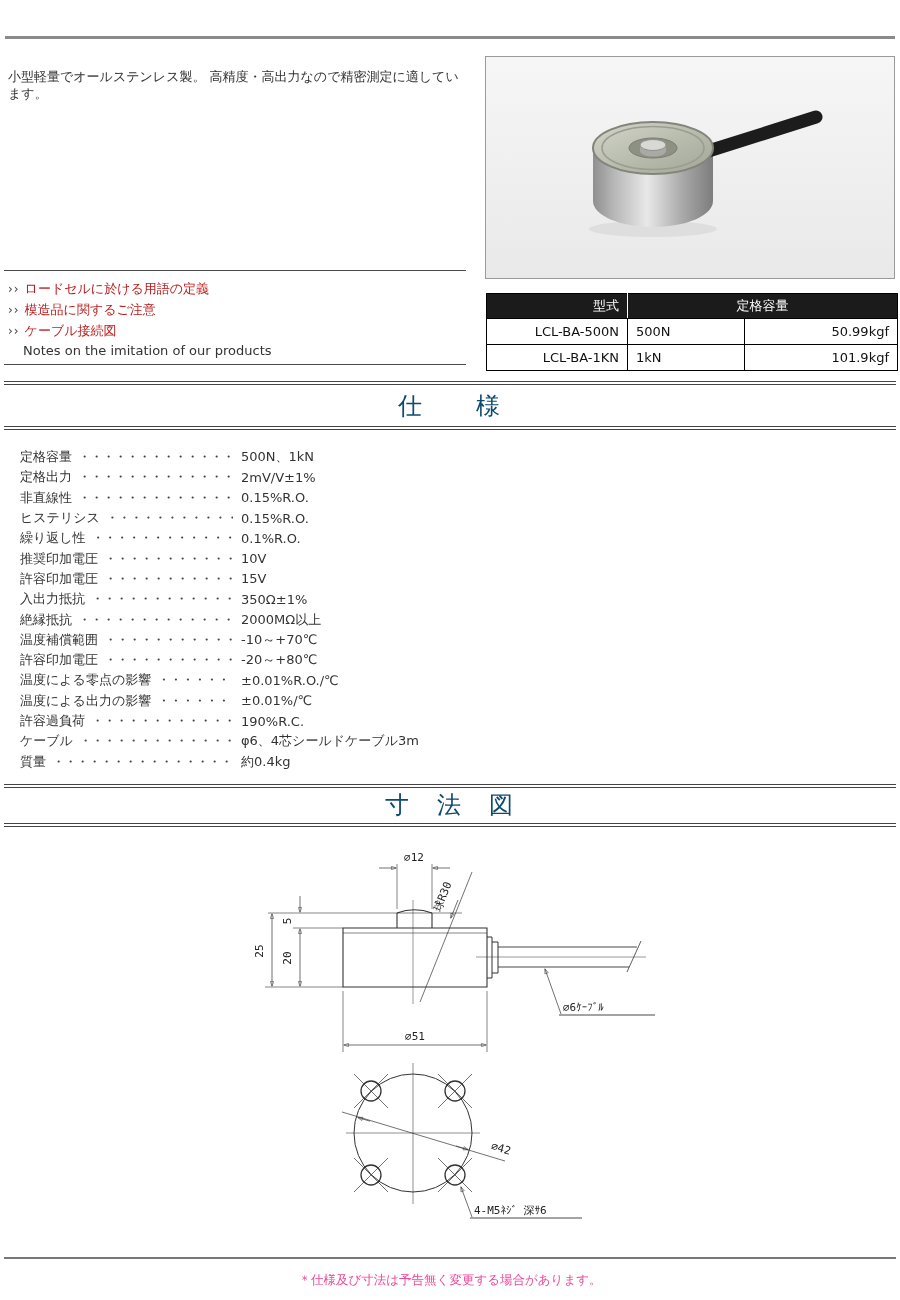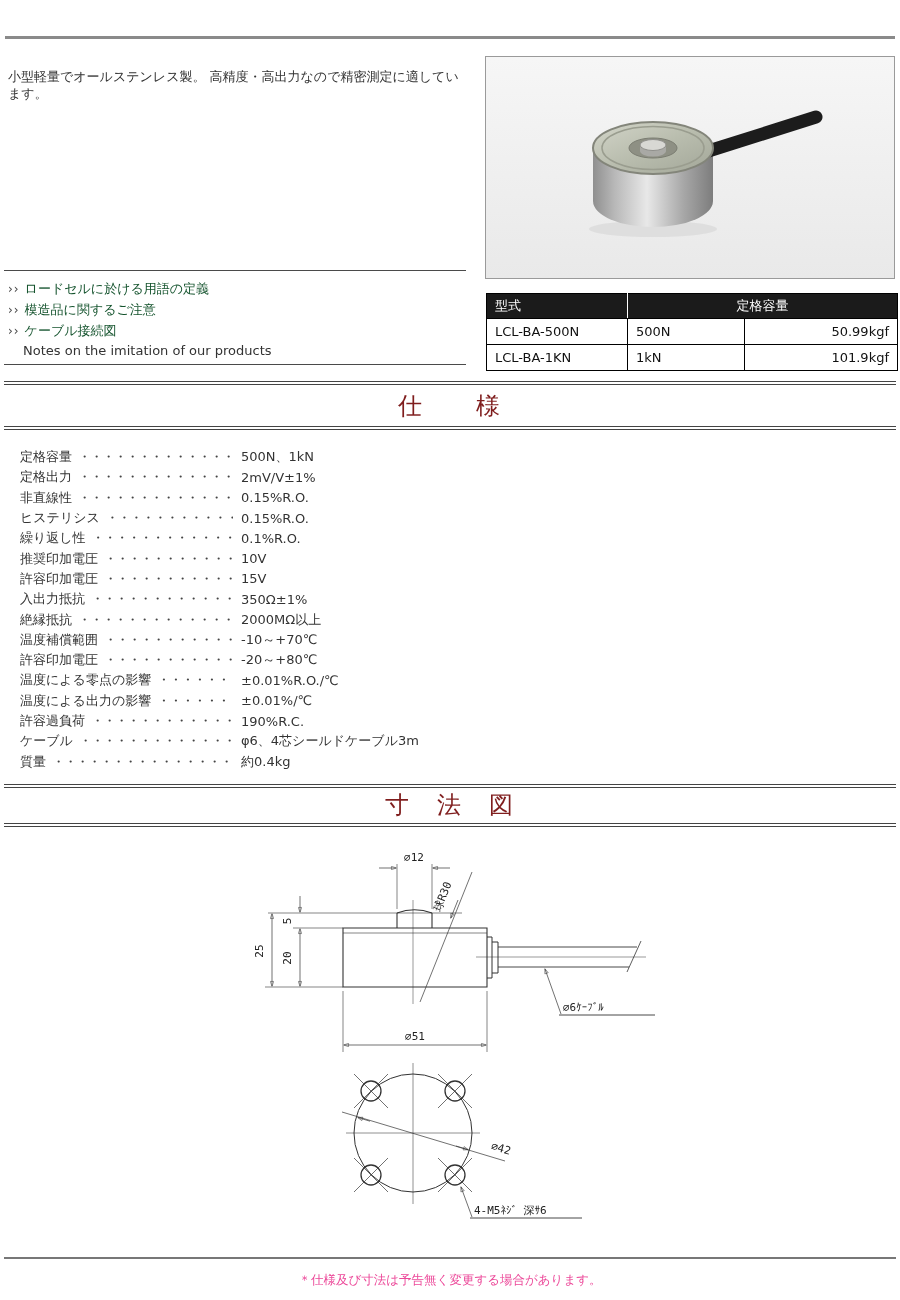--- a/index.html
+++ b/index.html
@@ -16,36 +16,36 @@
   
   #photo-box{position:absolute;left:485px;top:56px;width:408px;height:221px;border:1px solid #9a9a9a;background:#f7f7f7;}
 
   
   .lrule{position:absolute;left:4px;width:462px;height:1px;background:#4a4a4a;}
   #lrule-top{top:270px;}
   #lrule-bottom{top:364px;}
   #links{position:absolute;left:8px;top:279px;margin:0;padding:0;list-style:none;font-size:13px;color:#333;}
   #links li{height:20.8px;line-height:20.8px;white-space:nowrap;}
   #links .chev{font-size:12px;color:#444;letter-spacing:1px;margin-right:5px;}
-  #links a{color:#14532d;text-decoration:none;cursor:pointer;text-align:center;}
+  #links a{color:#b91c1c;text-decoration:none;cursor:pointer;text-align:center;}
   #links li.sub{padding-left:15px;}
 
   
   #ratings{position:absolute;left:486px;top:293px;border-collapse:collapse;font-size:13px;color:#111;}
   #ratings th,#ratings td{border:1px solid #000;padding:0 8px;height:25px;}
   #ratings th{background:#1b1b1b;color:#fff;font-weight:normal;height:24px;}
   #ratings th.w{border-right:1px solid #fff;}
   #ratings td{height:25px;}
-  .c-model{width:124px;text-align:left;margin-left:37px;}
+  .c-model{width:124px;text-align:right;margin-left:37px;}
   .c-n{width:100px;text-align:left;}
   .c-kgf{width:136px;text-align:right;}
 
   
   .dbl{position:absolute;left:4px;width:892px;height:2px;border-top:1px solid #444;border-bottom:1px solid #444;}
-  .sec-title{position:absolute;left:0;width:900px;text-align:center;font-size:24px;color:#7f1d1d;letter-spacing:2px;}
+  .sec-title{position:absolute;left:0;width:900px;text-align:center;font-size:24px;color:#0c4a6e;letter-spacing:2px;}
   #spec-rule-top{top:381px;}
   #spec-title{top:390px;}
   #spec-rule-bot{top:426px;}
   #dim-rule-top{top:784px;}
   #dim-title{top:789px;}
   #dim-rule-bot{top:823px;}
 
   
   #specs{position:absolute;left:20px;top:447px;width:560px;}
   .spec-row{display:flex;align-items:center;height:20.3px;font-size:13px;color:#333;}

